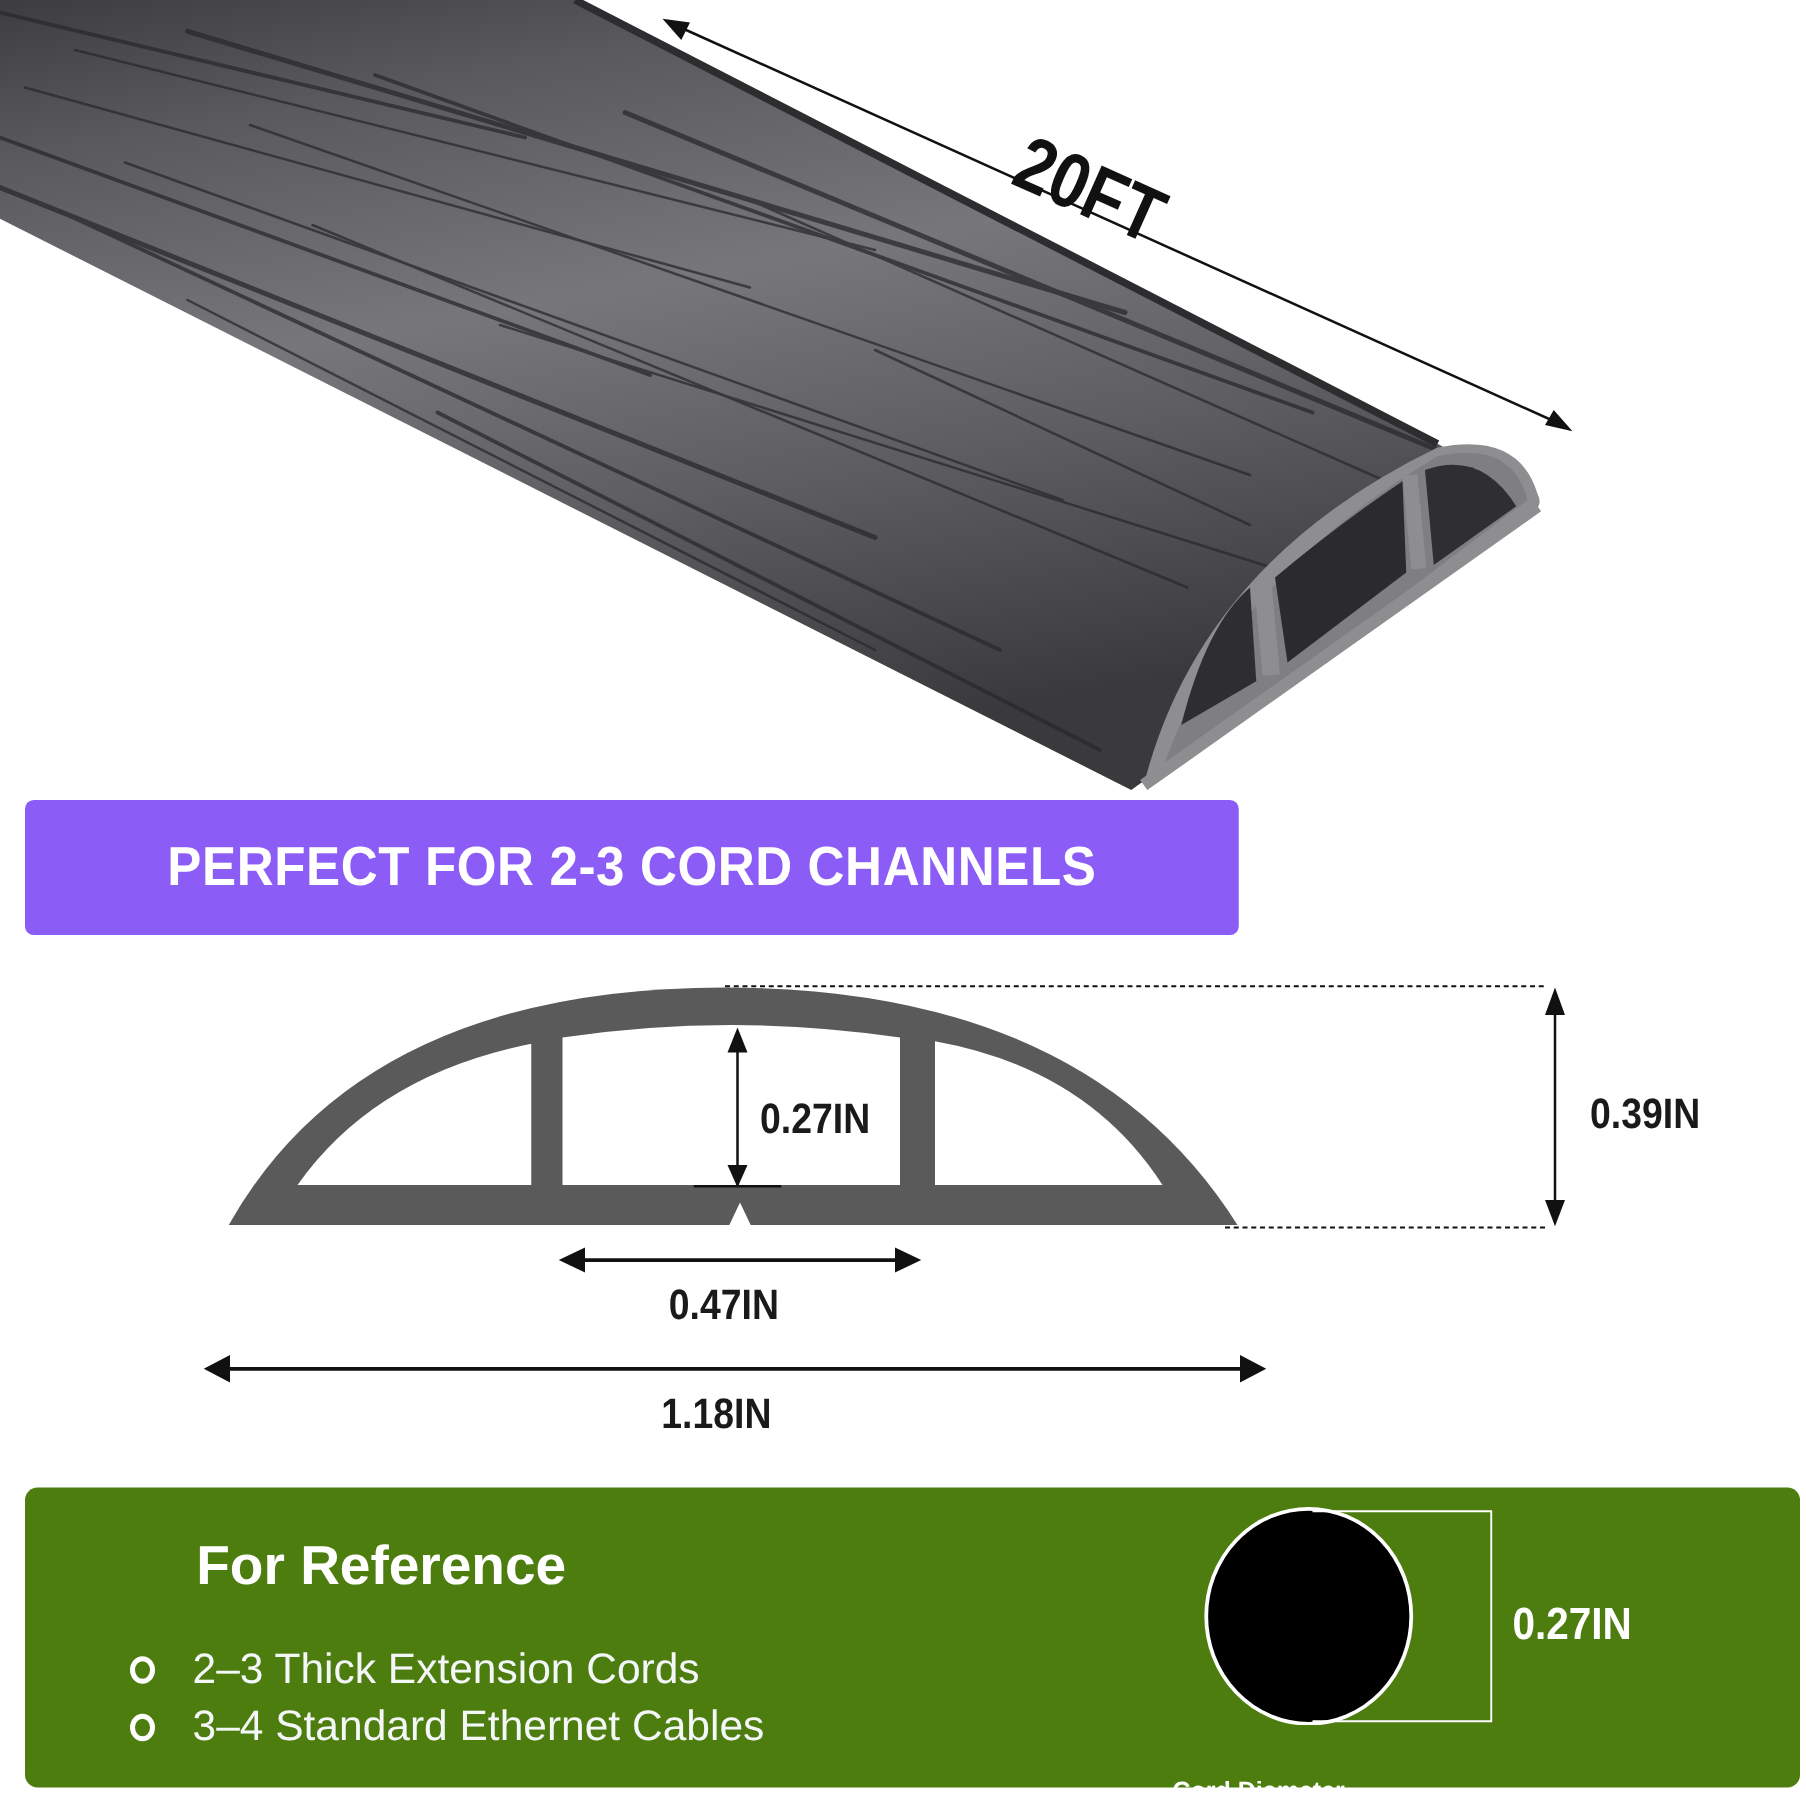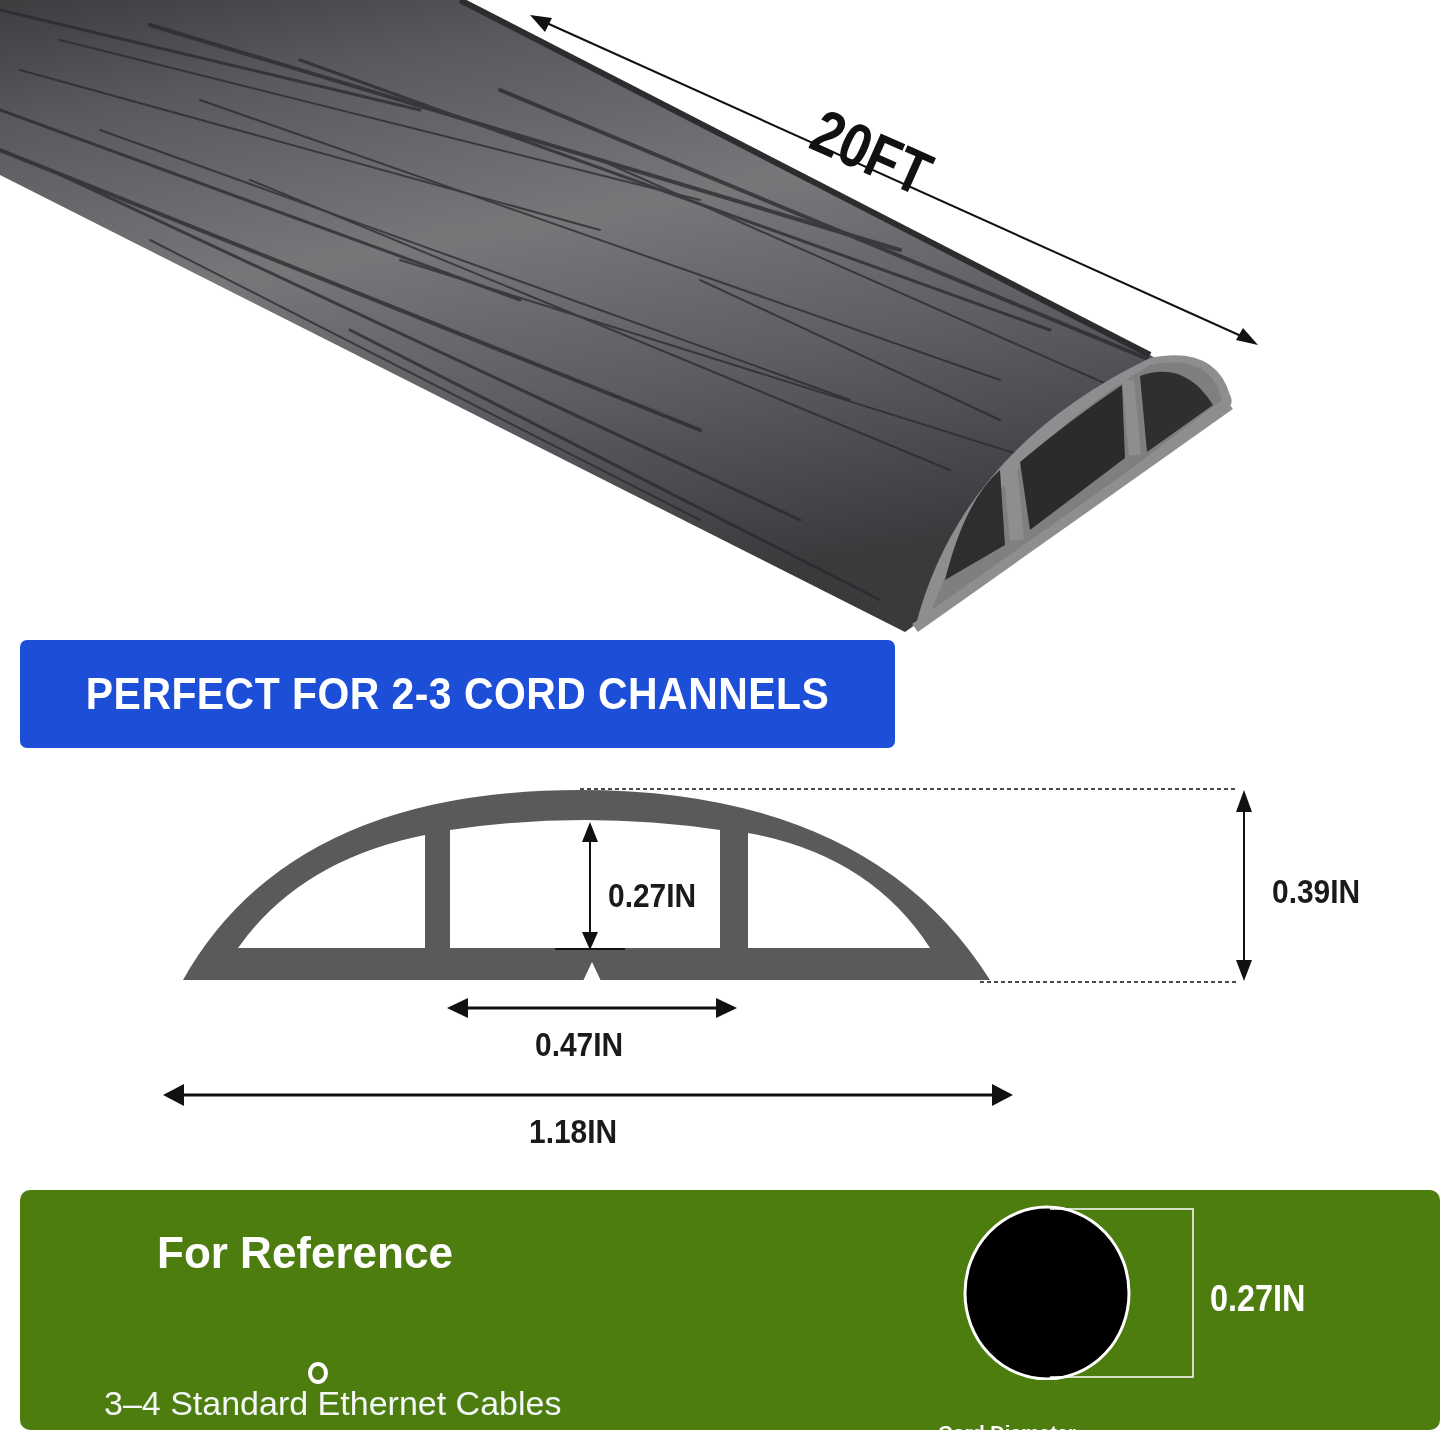--- a/index.html
+++ b/index.html
@@ -1,19 +1,19 @@
 <!DOCTYPE html>
 <html><head>
 <meta charset="utf-8">
 <style>
   html,body{margin:0;padding:0;background:#ffffff;}
   body{width:1445px;height:1434px;position:relative;overflow:hidden;font-family:"DejaVu Sans","Liberation Sans",sans-serif;}
   .abs{position:absolute;}
   svg{display:block;}
-  #banner{left:20px;top:640px;width:875px;height:108px;background:#1d4ed8;border-radius:7px;}
+  #banner{left:20px;top:640px;width:971px;height:108px;background:#8b5cf6;border-radius:7px;}
   #banner-text{position:absolute;left:0;right:0;top:0;bottom:0;display:flex;align-items:center;justify-content:center;color:#ffffff;font-size:44px;font-weight:bold;letter-spacing:0.5px;font-family:"Liberation Sans","DejaVu Sans",sans-serif;transform:scaleX(0.93);transform-origin:center;white-space:nowrap;}
   .dim-label{color:#1a1a1a;font-weight:bold;font-size:34px;font-family:"Liberation Sans","DejaVu Sans",sans-serif;white-space:nowrap;transform:scaleX(0.88);transform-origin:left center;}
   #reference-panel{left:20px;top:1190px;width:1420px;height:240px;background:#4d7c0f;border-radius:10px;}
   #ref-title{position:absolute;left:137px;top:38px;color:#ffffff;font-size:44px;font-weight:bold;font-family:"Liberation Sans","DejaVu Sans",sans-serif;white-space:nowrap;}
   .ref-item{position:absolute;left:84px;display:flex;align-items:center;color:#f4f7f8;font-size:34px;font-family:"Liberation Sans","DejaVu Sans",sans-serif;white-space:nowrap;}
   .ref-bullet{width:12px;height:14px;border:4px solid #ffffff;border-radius:50%;margin-right:30px;box-sizing:content-box;}
   #cord-label{position:absolute;left:918px;top:200px;color:#ffffff;font-size:20px;font-weight:bold;font-family:Liberation Sans, sans-serif;white-space:nowrap;margin-top:32px;}
   #cord-dim{position:absolute;left:1190px;top:88px;color:#ffffff;font-size:36px;font-weight:bold;font-family:"Liberation Sans","DejaVu Sans",sans-serif;white-space:nowrap;transform:scaleX(0.9);transform-origin:left center;}
 </style>
 </head>
@@ -116,21 +116,25 @@
   </svg>
   <div class="abs dim-label" style="left:608px;top:106px;">0.27IN</div>
   <div class="abs dim-label" style="left:1272px;top:102px;">0.39IN</div>
   <div class="abs dim-label" style="left:535px;top:255px;">0.47IN</div>
   <div class="abs dim-label" style="left:529px;top:342px;">1.18IN</div>
 </div>
 
 <div class="abs" id="reference-panel">
   <div id="ref-title">For Reference</div>
 
-  <div class="ref-item" style="top:172px;flex-direction:column;">
+  <div class="ref-item" style="top:126px;">
+    <span class="ref-bullet"></span>
+    <span>2–3 Thick Extension Cords</span>
+  </div>
+  <div class="ref-item" style="top:172px;">
     <span class="ref-bullet"></span>
     <span>3–4 Standard Ethernet Cables</span>
   </div>
 
   <svg class="abs" style="left:900px;top:15px;" width="300" height="175">
     <ellipse cx="127" cy="88" rx="82" ry="86" fill="#000" stroke="#fff" stroke-width="3"></ellipse>
     <polyline points="130,4 273,4 273,172 130,172" fill="none" stroke="#fff" stroke-width="1.5"></polyline>
   </svg>
   <div id="cord-dim">0.27IN</div>
   <div id="cord-label">Cord Diameter</div>

